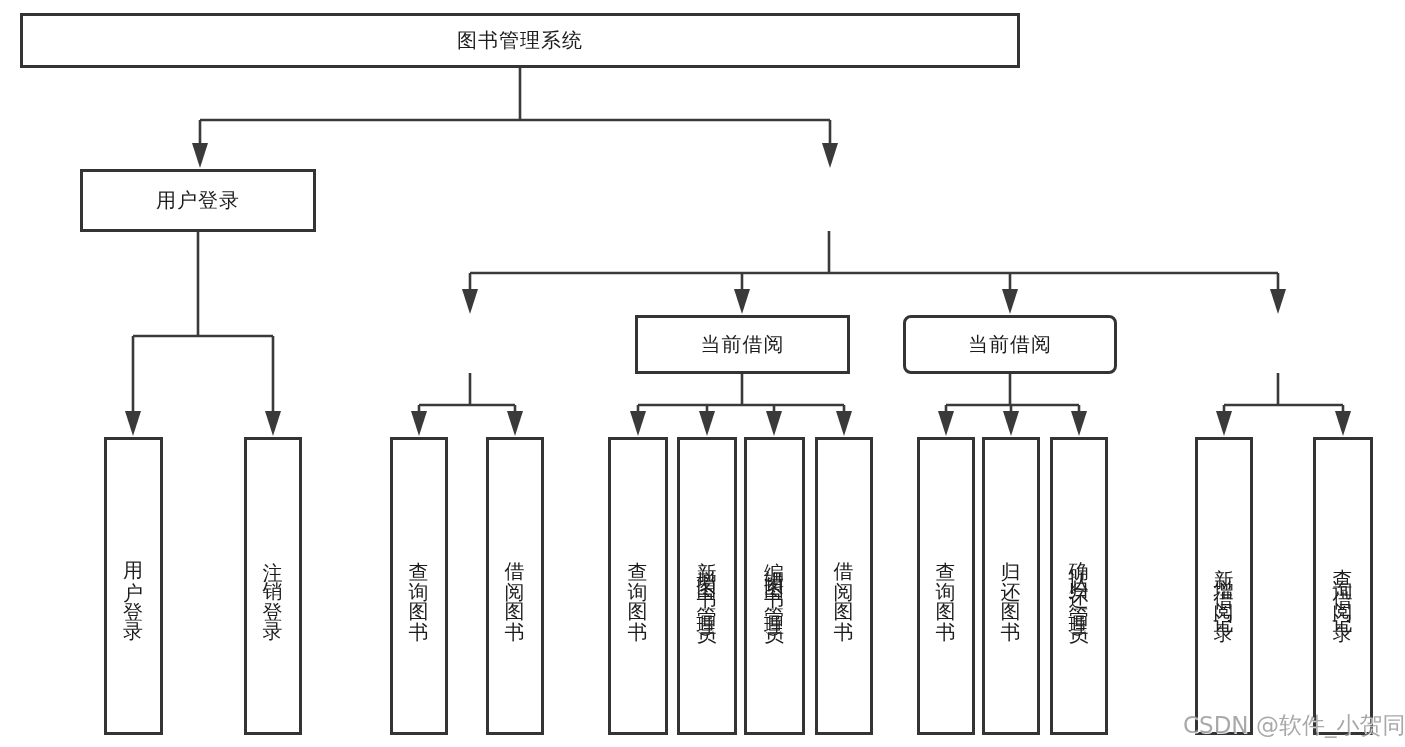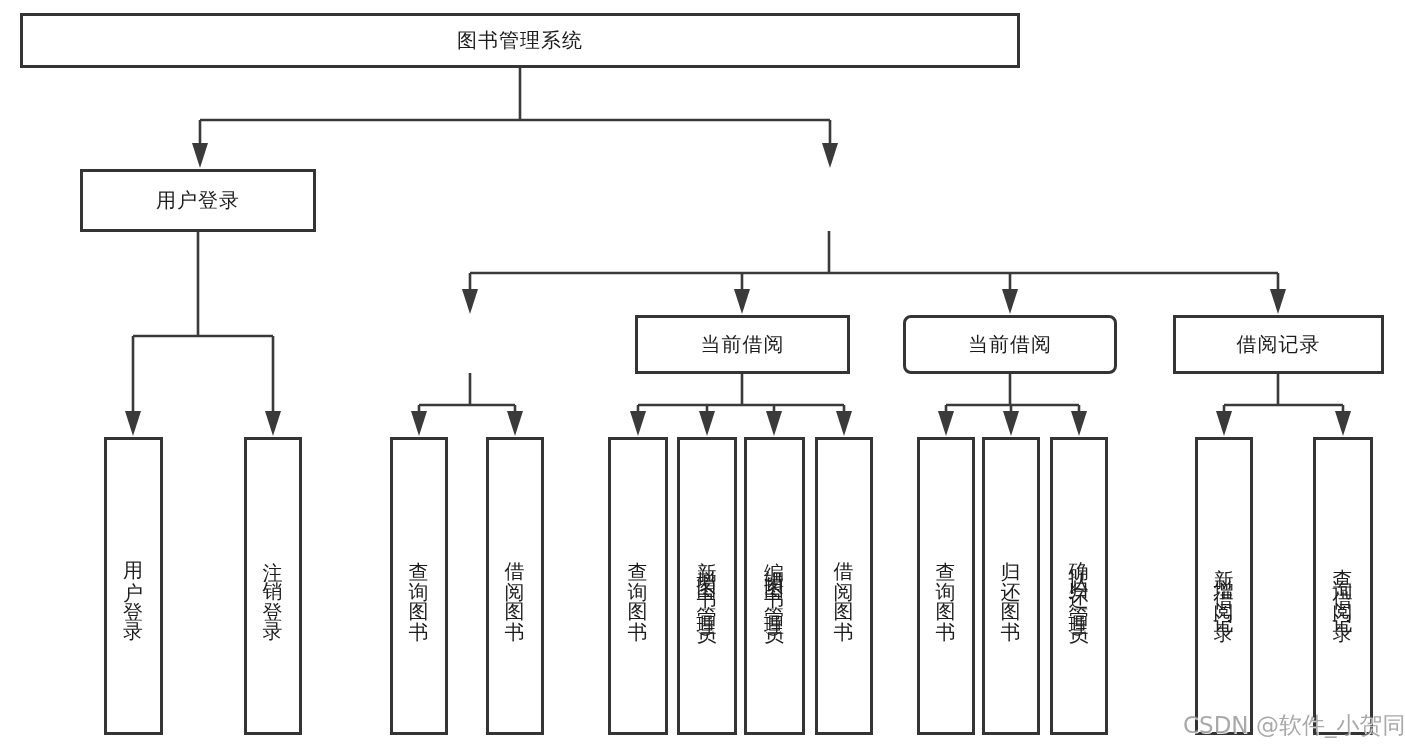--- a/index.html
+++ b/index.html
@@ -125,23 +125,20 @@
   <div class="box" style="left:80px; top:169px; width:236px; height:63px;">
     <span class="hlabel">用户登录</span>
   </div>
 
   <div class="box" style="left:635px; top:315px; width:215px; height:59px;">
     <span class="hlabel">当前借阅</span>
   </div>
   <div class="box" style="left:903px; top:315px; width:214px; height:59px;border-radius:8px;">
     <span class="hlabel">当前借阅</span>
   </div>
-  <div class="box" style="left:1173px; top:315px; width:211px; height:59px;">
-    <span class="hlabel">借阅记录</span>
-  </div>
 
   <div class="box" style="left:104px; top:437px; width:59px; height:298px;">
     <span class="vlabel v4">用户登录</span>
   </div>
   <div class="box" style="left:244px; top:437px; width:58px; height:298px;">
     <span class="vlabel v4">注销登录</span>
   </div>
 
   <div class="box" style="left:390px; top:437px; width:58px; height:298px;">
     <span class="vlabel v4">查询图书</span>

